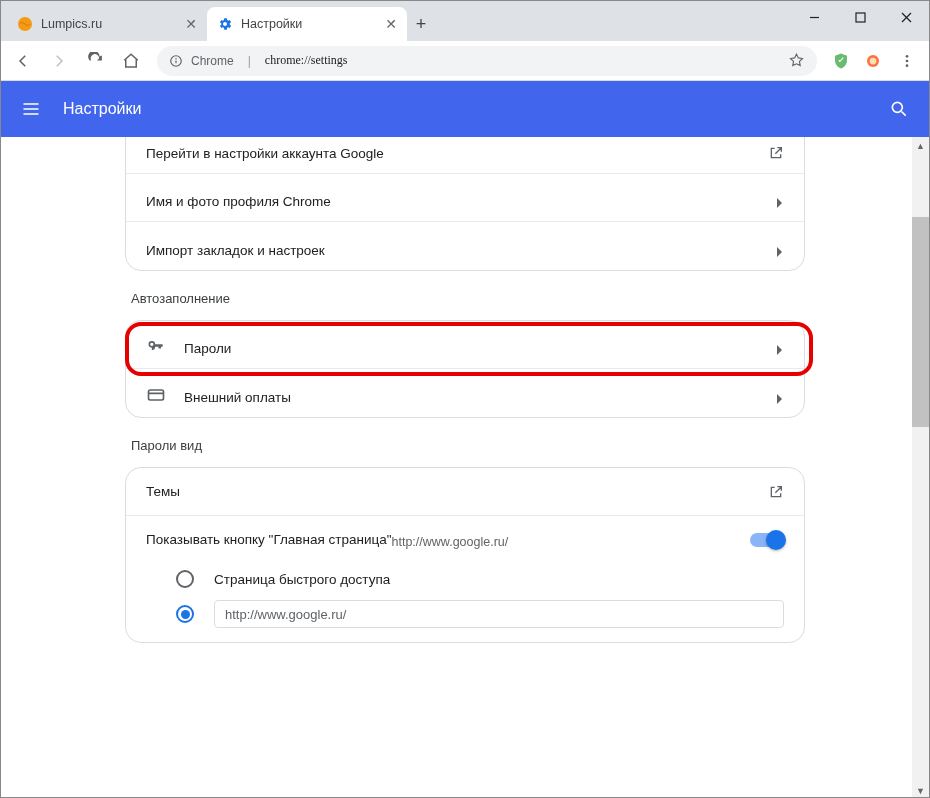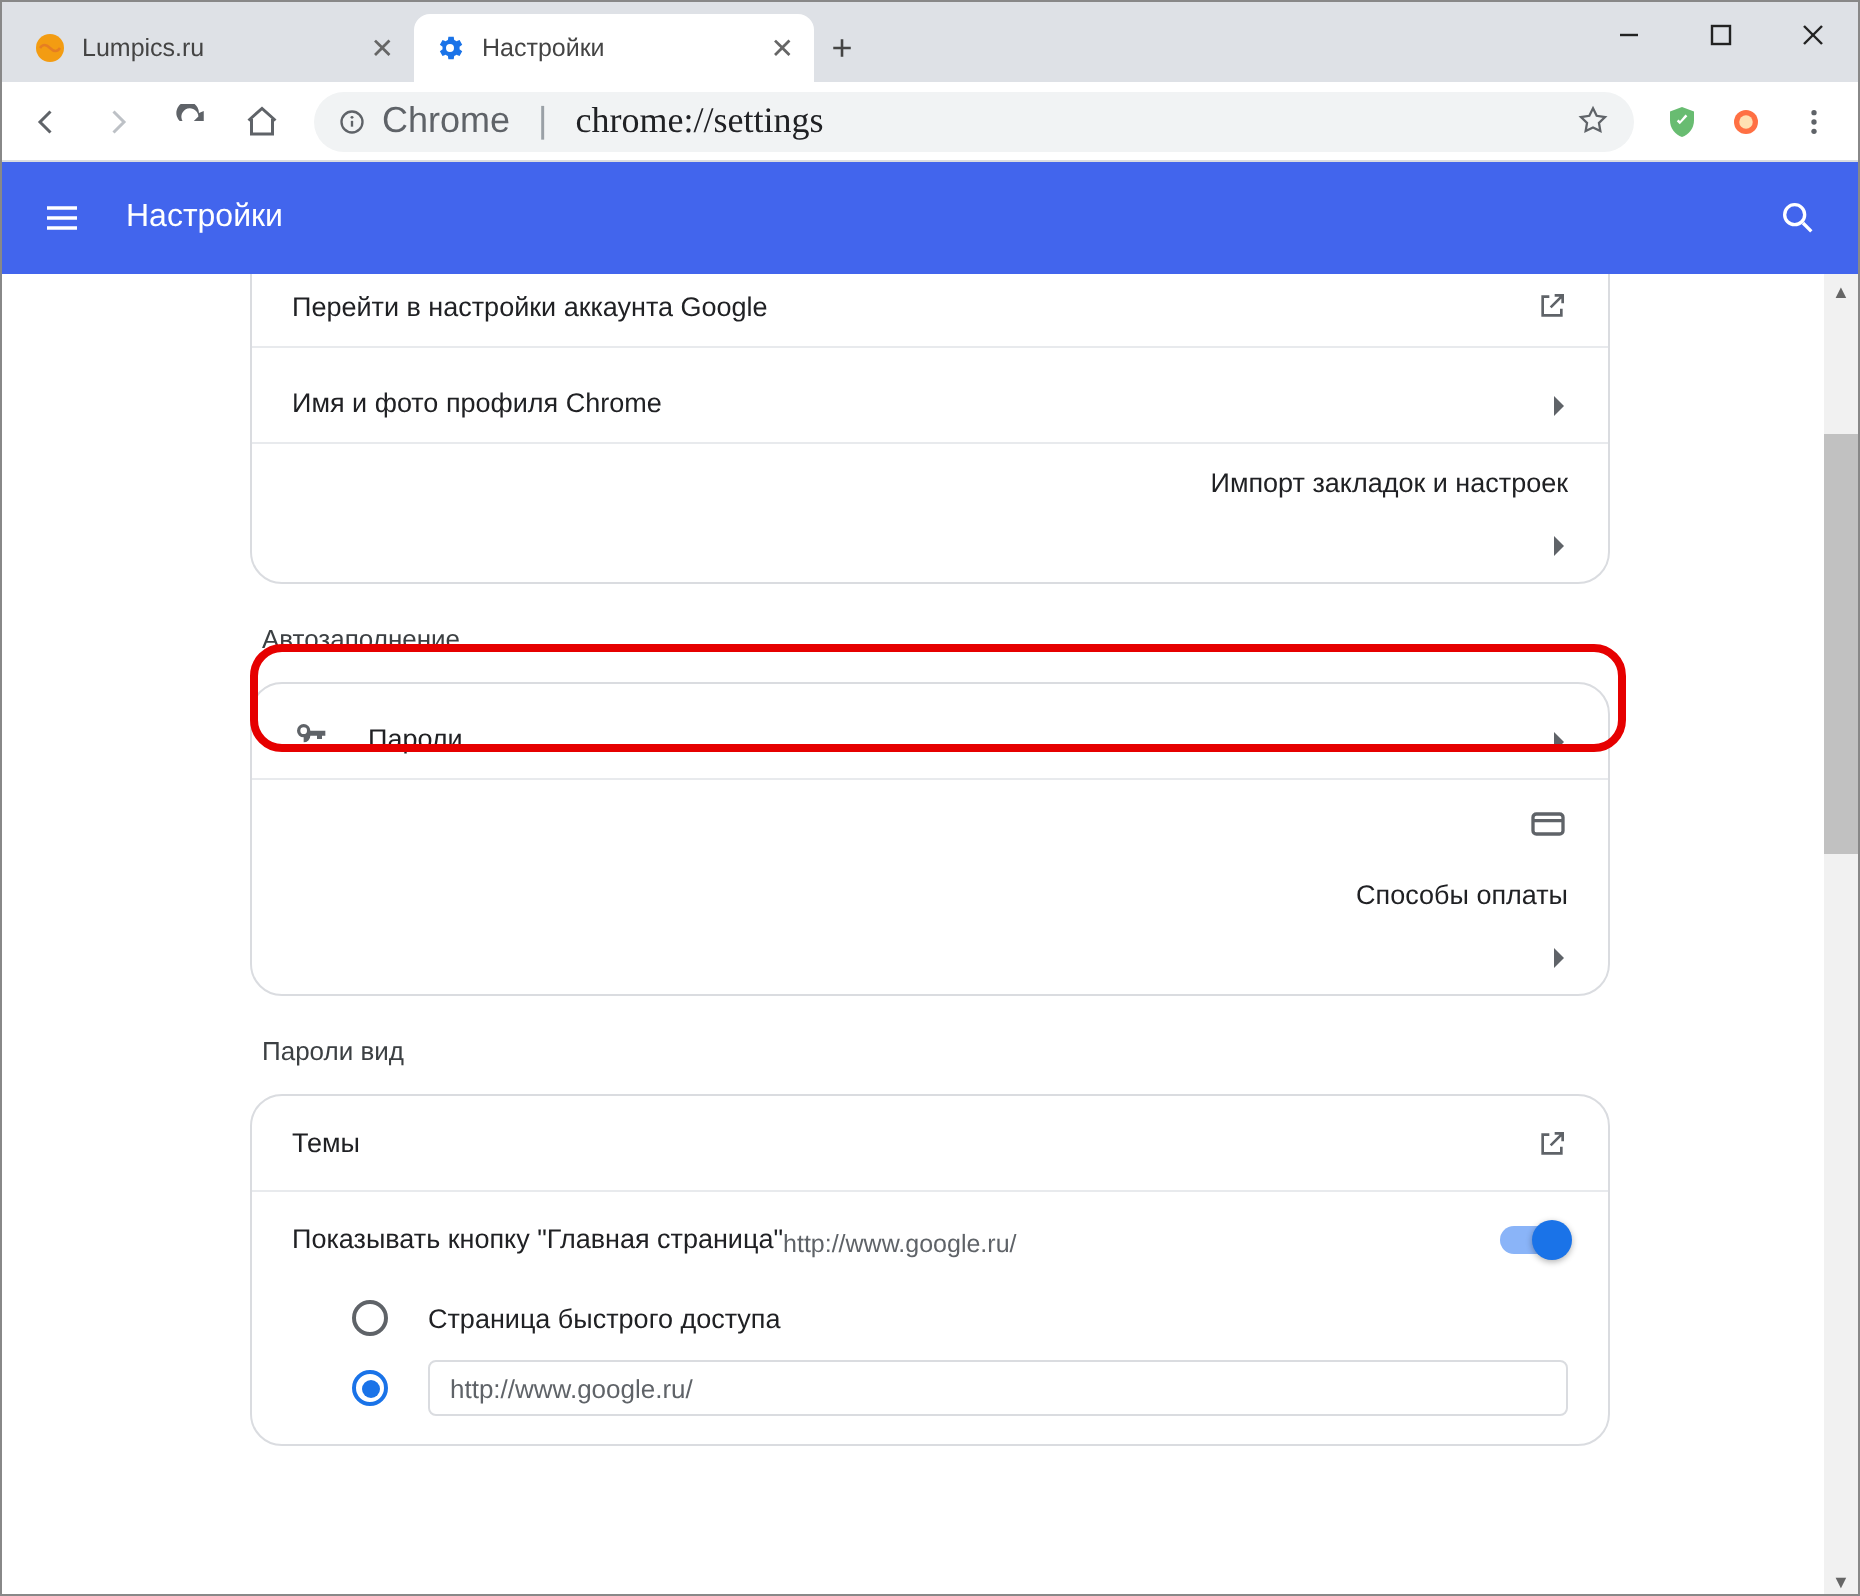--- a/index.html
+++ b/index.html
@@ -12,40 +12,40 @@
 .tab.active { background: #fff; }
 .tab .favicon { width: 16px; height: 16px; display: flex; align-items: center; justify-content: center; }
 .tab .close { margin-left: auto; font-size: 14px; color: #666; cursor: pointer; }
 .newtab { width: 28px; height: 28px; display: flex; align-items: center; justify-content: center; color: #444; font-size: 18px; cursor: pointer; margin-bottom: 3px; }
 .winctrl { display: flex; align-items: center; height: 32px; }
 .winbtn { width: 46px; height: 32px; display: flex; align-items: center; justify-content: center; color: #222; font-size: 13px; cursor: pointer; }
 
 
 .toolbar { height: 40px; background: #fff; display: flex; align-items: center; padding: 0 6px; gap: 4px; border-bottom: 1px solid #dadce0; }
 .tbtn { width: 32px; height: 32px; display: flex; align-items: center; justify-content: center; color: #5f6368; cursor: pointer; border-radius: 50%; }
-.omnibox { flex: 1; height: 30px; background: #f1f3f4; border-radius: 15px; display: flex; align-items: center; padding: 0 12px; gap: 8px; color: #5f6368; font-size: 18px; margin: 0 6px; }
+.omnibox { flex: 1; height: 30px; background: #f1f3f4; border-radius: 15px; display: flex; align-items: center; padding: 0 12px; gap: 8px; color: #5f6368; font-size: 12px; margin: 0 6px; }
 .omnibox .host { color: #5f6368; }
 .omnibox .path { color: #202124; font-family: Liberation Serif, serif; }
 .omnibox .sep { color: #9aa0a6; margin: 0 6px; }
 .omnibox .star { margin-left: auto; }
 .ext { width: 28px; height: 28px; display: flex; align-items: center; justify-content: center; }
 
 
 .settings-header { height: 56px; background: #4265ed; color: #fff; display: flex; align-items: center; padding: 0 20px; gap: 22px; }
 .hamburger { width: 20px; cursor: pointer; }
 .settings-title { font-size: 16px; font-weight: 500; }
 .hsearch { margin-left: auto; cursor: pointer; }
 
 
 .viewport { position: relative; height: calc(798px - 40px - 40px - 56px); background: #fff; }
 .content { height: 100%; overflow: hidden; background: #fff; padding-top: 0; }
 .inner { width: 680px; margin: 0 auto; }
 .card { background: #fff; border: 1px solid #dadce0; border-radius: 16px; margin-bottom: 20px; overflow: hidden; }
 .row { display: flex; align-items: flex-end; min-height: 48px; padding: 12px 20px; border-bottom: 1px solid #e8eaed; font-size: 13.5px; color: #202124; cursor: pointer; gap: 18px; }
-.row:last-child { border-bottom: none; flex-direction: column; }
+.row:last-child { border-bottom: none; }
 .row .lead { width: 20px; display: flex; justify-content: center; color: #5f6368; }
 .row .label { flex: 1; }
 .row .chevron { color: #5f6368; }
 .row .sub { font-size: 12.5px; color: #5f6368; margin-top: 3px; }
 .row.twoline { flex-direction: row; align-items: center; }
 .row.twoline .textcol { flex: 1; display: flex; flex-direction: row; }
 .section-heading { font-size: 13px; color: #3c4043; margin: 0 0 14px 6px; font-weight: 500; }
 
 .highlight { border: 4px solid #e60000; border-radius: 16px; position: absolute; left: 124px; top: 185px; width: 688px; height: 54px; pointer-events: none; z-index: 50; }
 
@@ -235,21 +235,21 @@
               </svg>
             </span>
         </div>
         <div class="row">
           <span class="lead">
               <svg width="20" height="20" viewBox="0 0 24 24">
                 <rect x="3" y="6" width="18" height="12" rx="2" fill="none" stroke="#5f6368" stroke-width="2"></rect>
                 <line x1="3" y1="10" x2="21" y2="10" stroke="#5f6368" stroke-width="2"></line>
               </svg>
             </span>
-          <span class="label">Способы оплаты</span>
+          <span class="label">Внешний оплаты</span>
           <span class="chevron">
               <svg width="8" height="12" viewBox="0 0 8 12">
                 <path fill="#5f6368" d="M1 1l5 5-5 5z"></path>
               </svg>
             </span>
         </div>
       </div>
 
       <div class="section-heading">Пароли вид</div>
       <div class="card">

